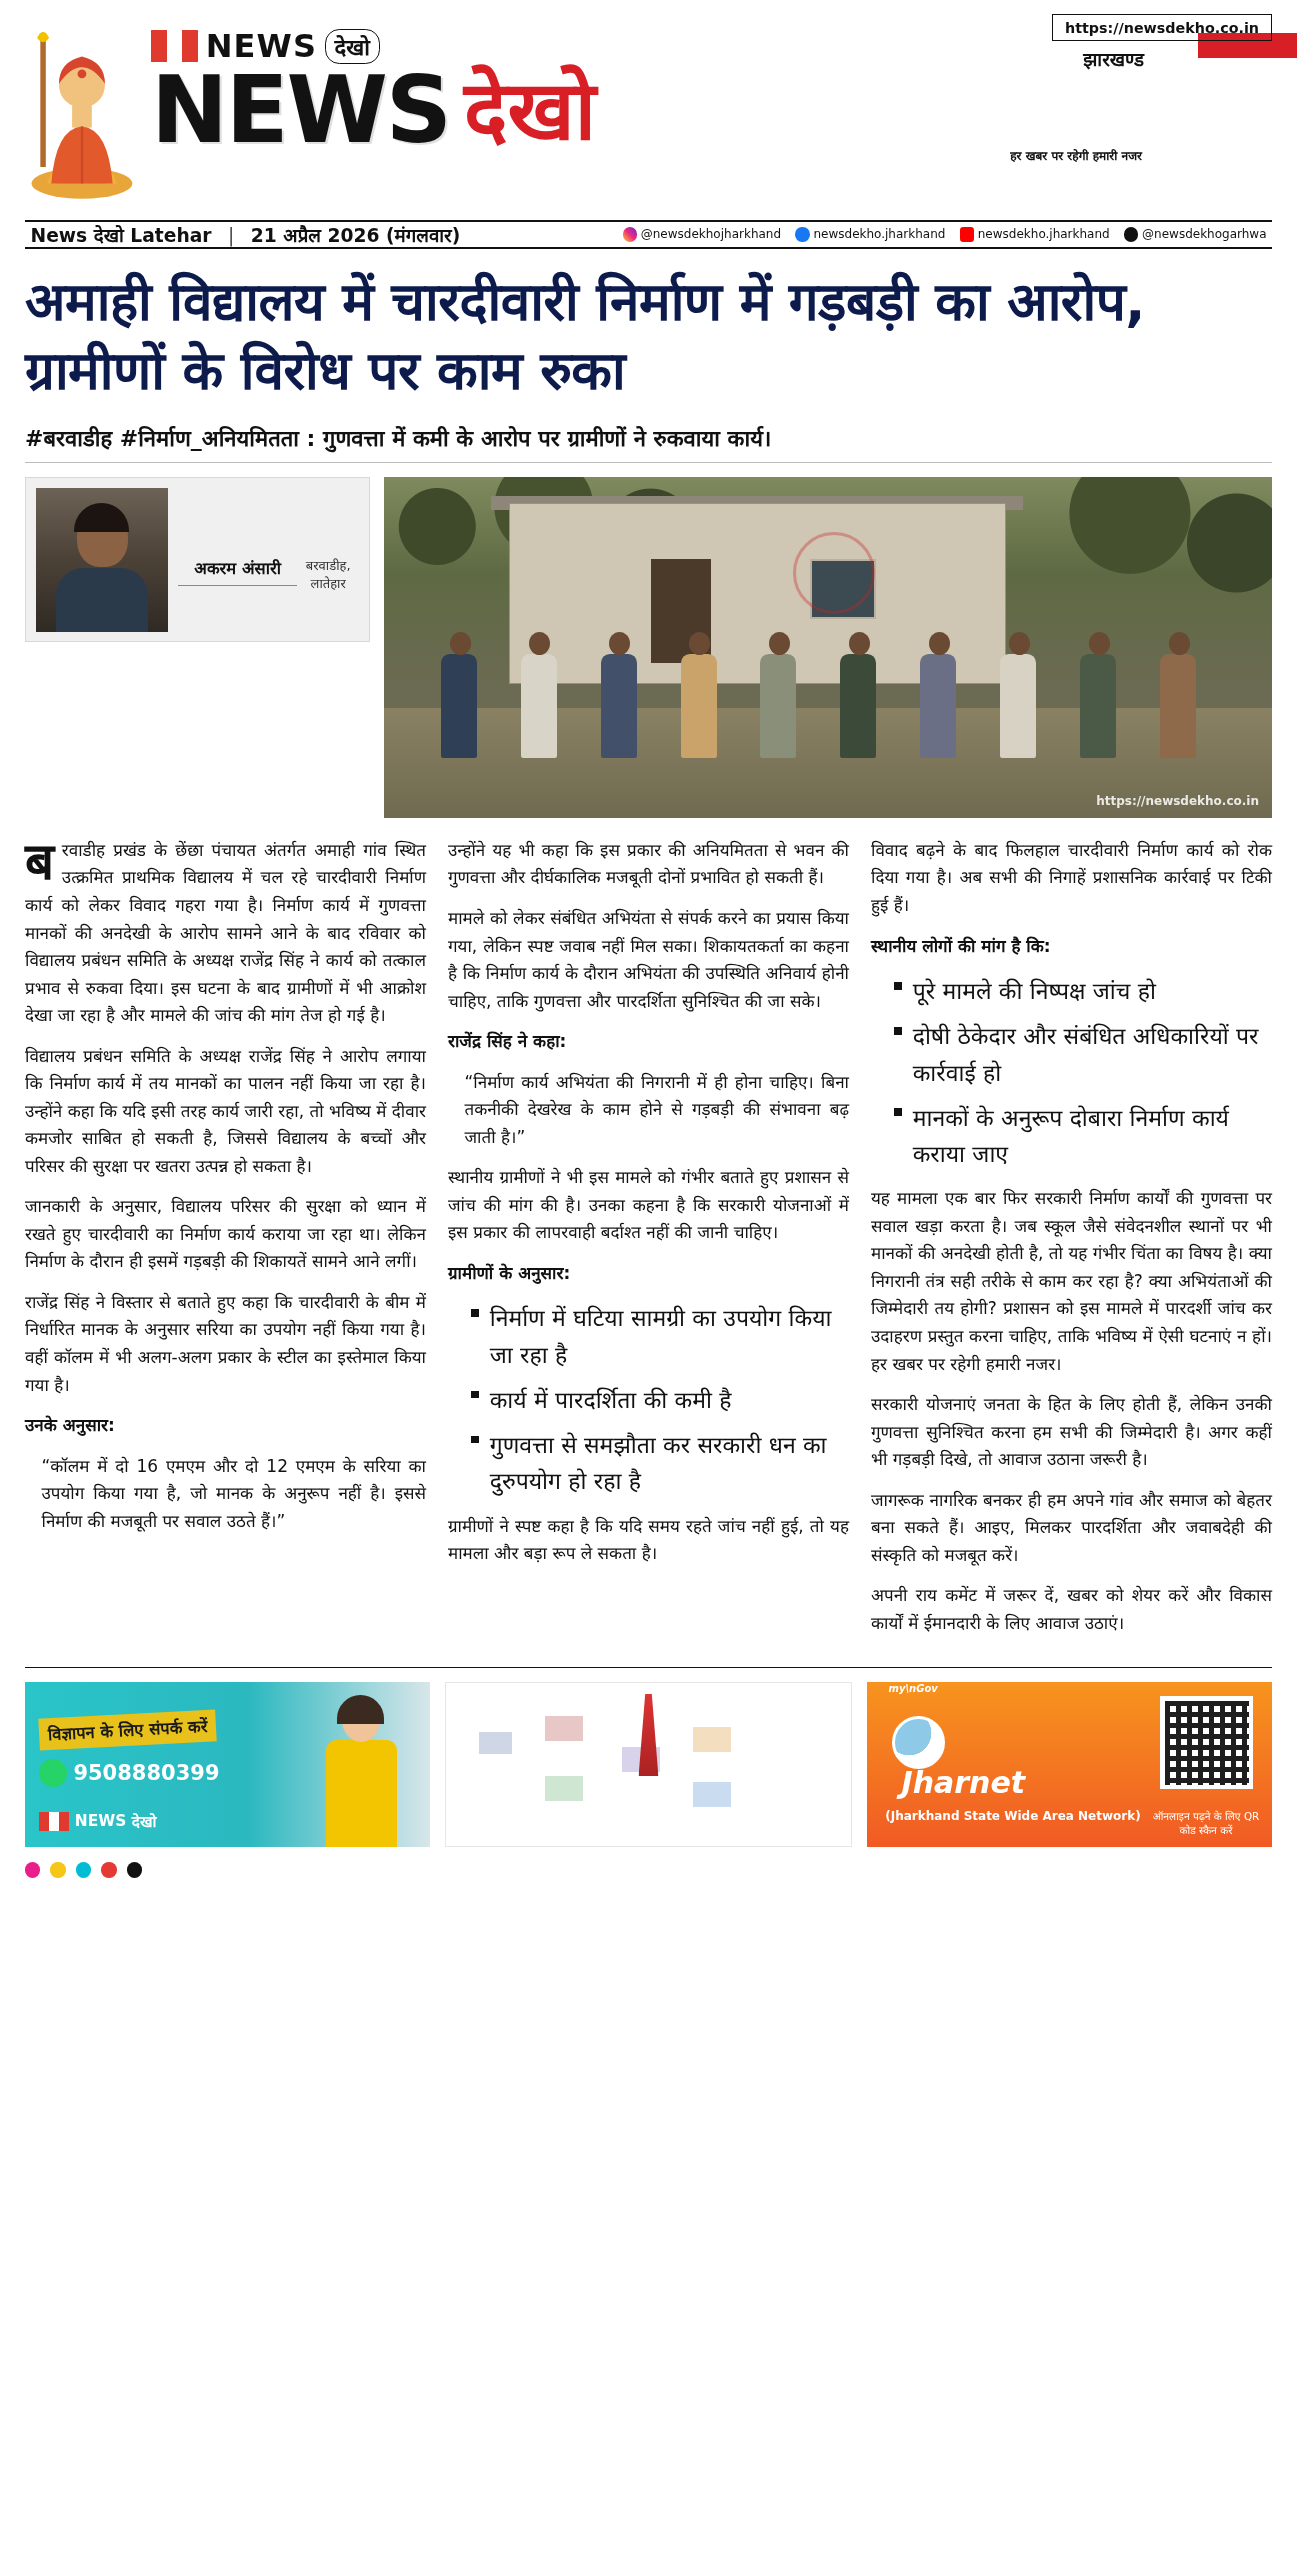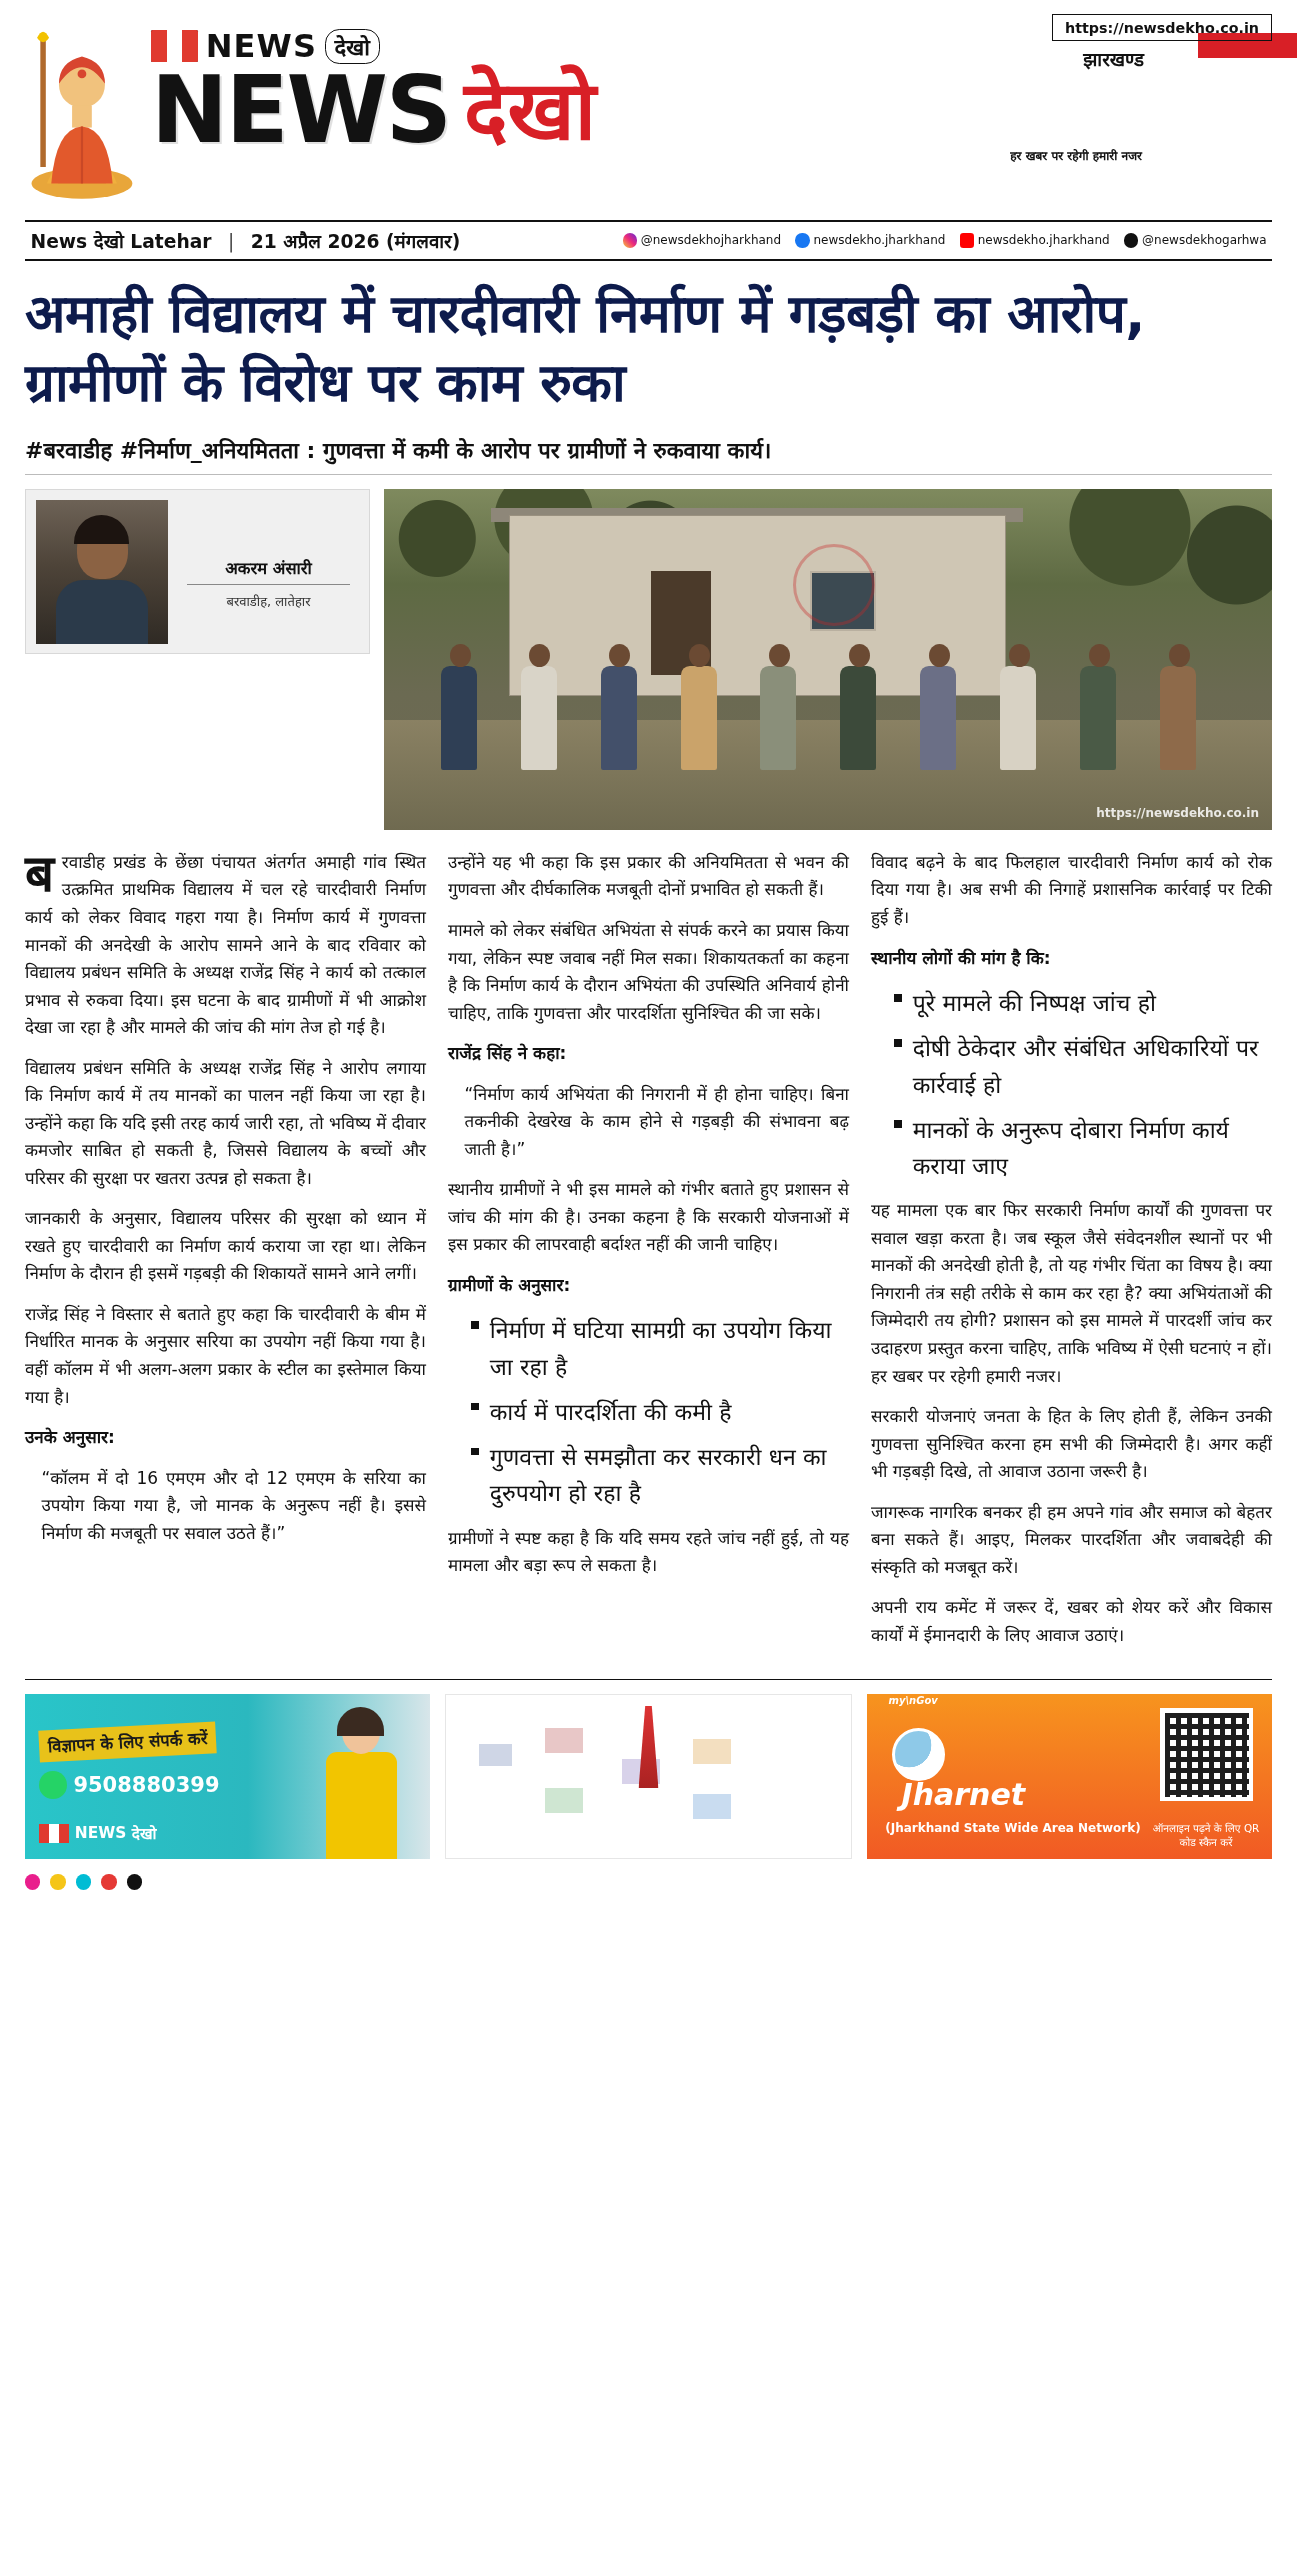--- a/index.html
+++ b/index.html
@@ -126,21 +126,21 @@
     background: #d81f26;
   }
 
   
   .edition-bar {
     display: flex;
     align-items: center;
     margin: 0 25px;
     border-top: 2.2px solid #111;
     border-bottom: 2.2px solid #111;
-    height: 41px;
+    height: 29px;
     padding: 0 5.5px;
     justify-content: space-between;
   }
   .edition-left {
     font-size: 18.7px;
     font-weight: 800;
     color: #111;
     white-space: nowrap;
   }
   .edition-sep { margin: 0 10px; font-weight: 400; color:#444; }
@@ -217,21 +217,21 @@
     width:55px; height:29px; border-radius:27.5px 27.5px 0 0; background:#1c1410;
   }
   .rp-body {
     position:absolute; left:20px; top:80px;
     width:92px; height:71px; border-radius:27.5px 27.5px 0 0;
     background:#2b3a4a;
   }
   .reporter-meta {
     flex: 1;
     display:flex;
-    flex-direction: column;
+    flex-direction: row;
     justify-content: center;
     align-items: center;
     text-align:center;
     padding-top: 22px;
   }
   .rep-name {
     font-size: 16.5px;
     font-weight: 700;
     color:#111;
     padding-bottom: 5.5px;

